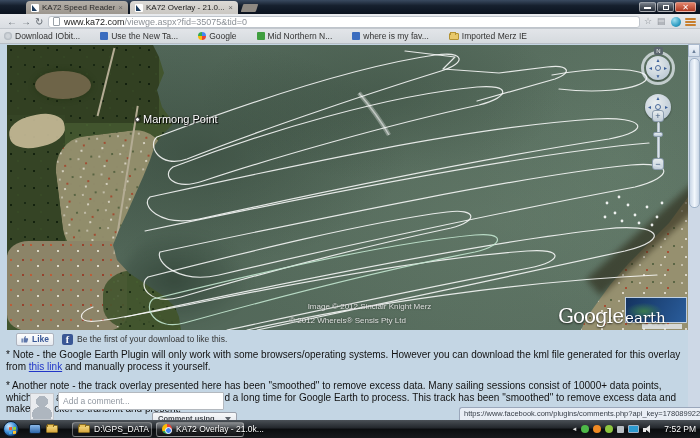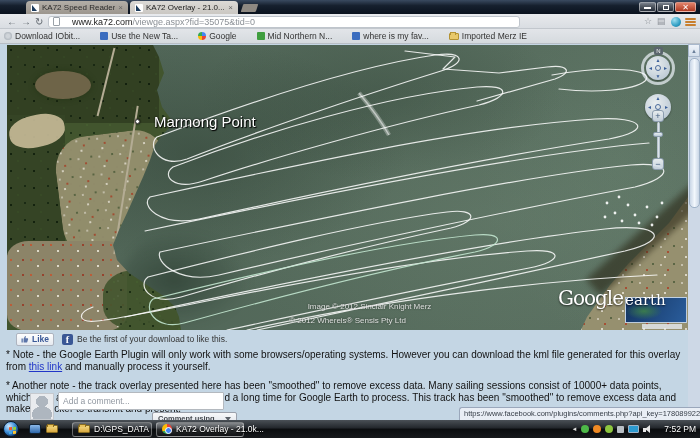--- a/index.html
+++ b/index.html
@@ -23,22 +23,22 @@
   .winbtn { width:17px; height:10px; border:1px solid rgba(255,255,255,.45); border-radius:2px;
     background:linear-gradient(rgba(255,255,255,.38),rgba(255,255,255,.10)); position:relative; }
   .winbtn.close { width:21px; background:linear-gradient(#e2826a,#b03a22); }
   .winbtn .dash { position:absolute; left:4px; bottom:2px; width:7px; height:2px; background:#fff; }
   .winbtn .rest { position:absolute; left:5px; top:2px; width:6px; height:5px; border:1px solid #fff; }
   .winbtn .x { position:absolute; left:0; top:0; width:100%; text-align:center; color:#fff; font-size:8px; line-height:9px; }
 
   .toolbar { position:absolute; left:0; top:14px; width:700px; height:15px;
     background:linear-gradient(#e8eaed,#d9dde2); border-bottom:1px solid #c2c7cd; }
   .navbtn { position:absolute; top:1px; font-size:10px; color:#5f666d; line-height:13px; }
-  .omnibox { position:absolute; left:48px; top:2px; width:472px; height:11.5px; background:#fff;
-    border:1px solid #bfc5cc; border-radius:3px; display:flex; align-items:center; padding:0 4px; gap:12px; }
+  .omnibox { position:absolute; left:48px; top:2px; width:592px; height:11.5px; background:#fff;
+    border:1px solid #bfc5cc; border-radius:3px; display:flex; align-items:center; padding:0 4px; gap:4px; }
   .pageicon { width:7px; height:9px; background:#fff; border:1px solid #9aa1a8; border-radius:1px; }
   .url { font-size:9px; white-space:nowrap; overflow:hidden; }
   .url .domain { color:#1b1b1b; } .url .path { color:#8b9096; }
   .tbicon { position:absolute; top:2px; font-size:9px; color:#8b9096; }
   .ext-icon { position:absolute; left:671px; top:3px; width:10px; height:10px; border-radius:50%;
     background:radial-gradient(circle at 35% 30%,#9fdff0,#2f9ec4 60%,#1b6f90); }
   .menu-icon { position:absolute; left:685px; top:3.5px; width:11px; height:9px; }
   .menu-icon i { display:block; height:2px; margin-bottom:1px; background:#c87f2f; border-radius:1px; }
 
   .bookmarksbar { position:absolute; left:0; top:29px; width:700px; height:15px;
@@ -103,35 +103,35 @@
   .road2 { left:118px; top:60px; width:1.5px; height:150px; transform:rotate(9deg); }
 
   .land-br { position:absolute; inset:0; filter:drop-shadow(-1px -1px 0 rgba(228,218,188,.45));
       clip-path:polygon(681px 152px,662px 178px,642px 198px,622px 218px,603px 240px,590px 258px,
       580px 272px,574px 285px,681px 285px); }
   .shorewood { position:absolute; left:562px; top:168px; width:190px; height:22px;
       background:rgba(42,38,22,.6); transform:rotate(-42deg); filter:blur(3px); }
 
   .tracks { position:absolute; inset:0; }
 
-  .place-label { position:absolute; left:128px; top:68px; color:#fff; font-size:15px;
-      text-shadow:0 0 2px #000, 1px 1px 1px #000; display:flex; align-items:center; gap:14px; }
+  .place-label { position:absolute; left:128px; top:68px; color:#fff; font-size:11px;
+      text-shadow:0 0 2px #000, 1px 1px 1px #000; display:flex; align-items:center; gap:3px; }
   .place-dot { width:5px; height:5px; border-radius:50%; background:#fff; border:1px solid #444;
       box-shadow:0 0 2px #000; }
   .copyright { position:absolute; left:50%; transform:translateX(-50%); color:rgba(255,255,255,.82);
       font-size:8px; text-shadow:0 0 2px rgba(0,0,0,.6); white-space:nowrap; }
   .cp1 { top:257px;padding-left:44px; } .cp2 { top:271px;text-align:center; }
 
   .ge-logo { position:absolute; right:0; bottom:0; width:130px; height:36px; }
   .ge-inset { position:absolute; right:1px; bottom:7px; width:62px; height:26px;
       border:1px solid rgba(230,240,250,.8); background:
       radial-gradient(ellipse 26px 12px at 30% 55%, #3a7a4e, transparent 70%),
       linear-gradient(120deg,#14335f,#2a5d9c); }
   .ge-caption { position:absolute; right:6px; bottom:1px; width:40px; height:5px; background:rgba(235,242,250,.75); }
-  .ge-text { position:absolute; left:0; bottom:20px; color:#fff; font-family:"DejaVu Serif", serif;
+  .ge-text { position:absolute; left:0; bottom:2px; color:#fff; font-family:"DejaVu Serif", serif;
       text-shadow:0 1px 2px rgba(0,0,0,.7); white-space:nowrap;margin-top:38px; }
   .ge-google { font-size:20px; letter-spacing:-1px; }
   .ge-earth { font-size:15px; margin-left:2px; }
 
   .ge-nav { position:absolute; right:9px; top:2px; width:40px; height:128px; opacity:.92; }
   .ring { position:absolute; left:2px; top:4px; width:34px; height:34px; border-radius:50%;
       border:3px solid rgba(240,246,252,.75); }
   .north-tab { position:absolute; left:15px; top:0px; width:9px; height:8px; background:#5a646e;
       border-radius:2px; color:#fff; font-size:6px; text-align:center; line-height:8px; }
   .joy { position:absolute; border-radius:50%; background:radial-gradient(circle at 40% 35%,#f5f8fb,#c7d3e0 75%,#aebccb);

